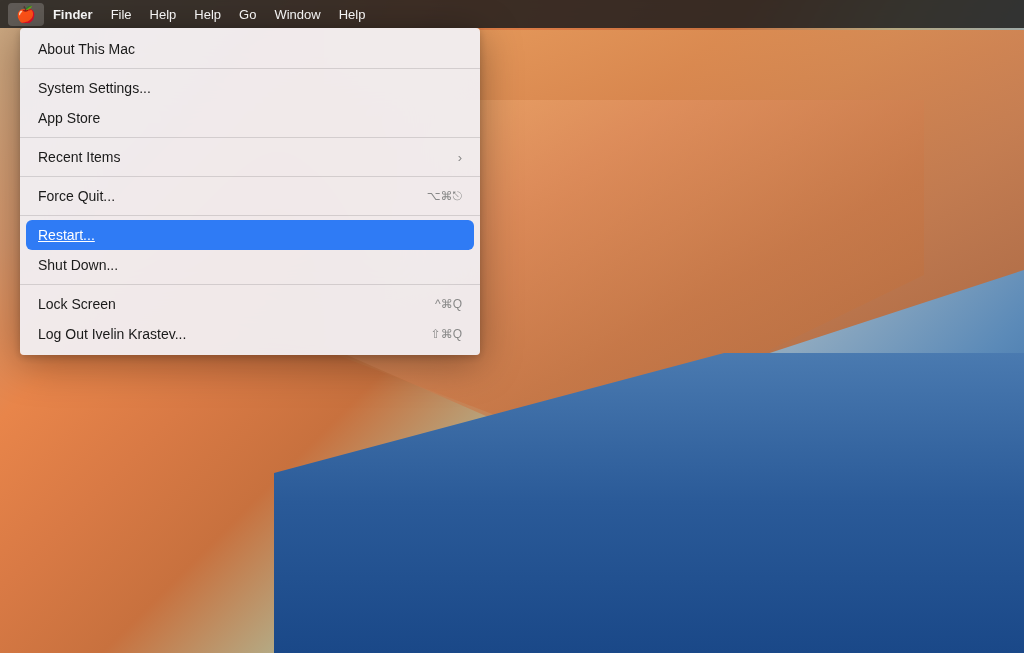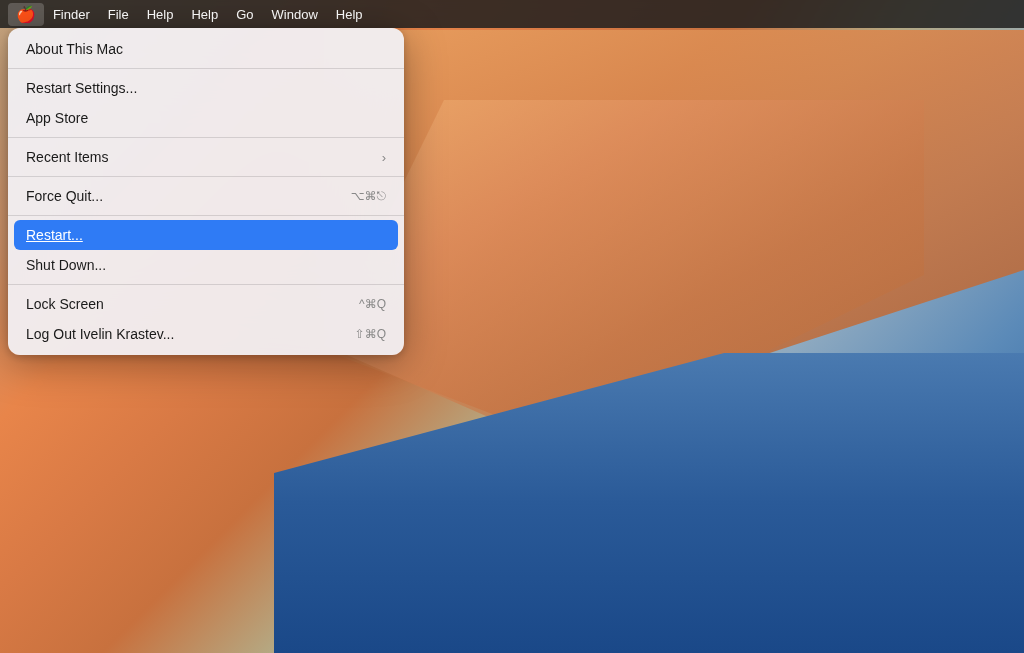--- a/index.html
+++ b/index.html
@@ -93,36 +93,36 @@
       cursor: default;
       white-space: nowrap;
     }
 
     .menubar-item.apple {
       font-size: 16px;
       padding: 2px 8px;
     }
 
     .menubar-item.finder-active {
-      font-weight: 400;
+      font-weight: 700;
     }
 
     .menubar-item.active {
       background: rgba(255,255,255,0.2);
     }
 
     
     .dropdown-menu {
       position: absolute;
       top: 28px;
-      left: 8px;
-      width: 396px;
+      left: 20px;
+      width: 460px;
       background: rgba(242, 242, 247, 0.92);
       backdrop-filter: blur(40px);
-      border-radius: 12px;
+      border-radius: 4px;
       box-shadow: 0 8px 40px rgba(0,0,0,0.35), 0 2px 8px rgba(0,0,0,0.2);
       padding: 6px 0;
       z-index: 200;
     }
 
     .menu-item {
       display: flex;
       align-items: center;
       justify-content: space-between;
       padding: 7px 18px;
@@ -189,21 +189,21 @@
 
 <div class="dropdown-menu">
 
   <div class="menu-item">
     <span>About This Mac</span>
   </div>
 
   <div class="menu-separator"></div>
 
   <div class="menu-item">
-    <span>Restart Settings...</span>
+    <span>System Settings...</span>
   </div>
 
   <div class="menu-item">
     <span>App Store</span>
   </div>
 
   <div class="menu-separator"></div>
 
   <div class="menu-item">
     <span>Recent Items</span>

